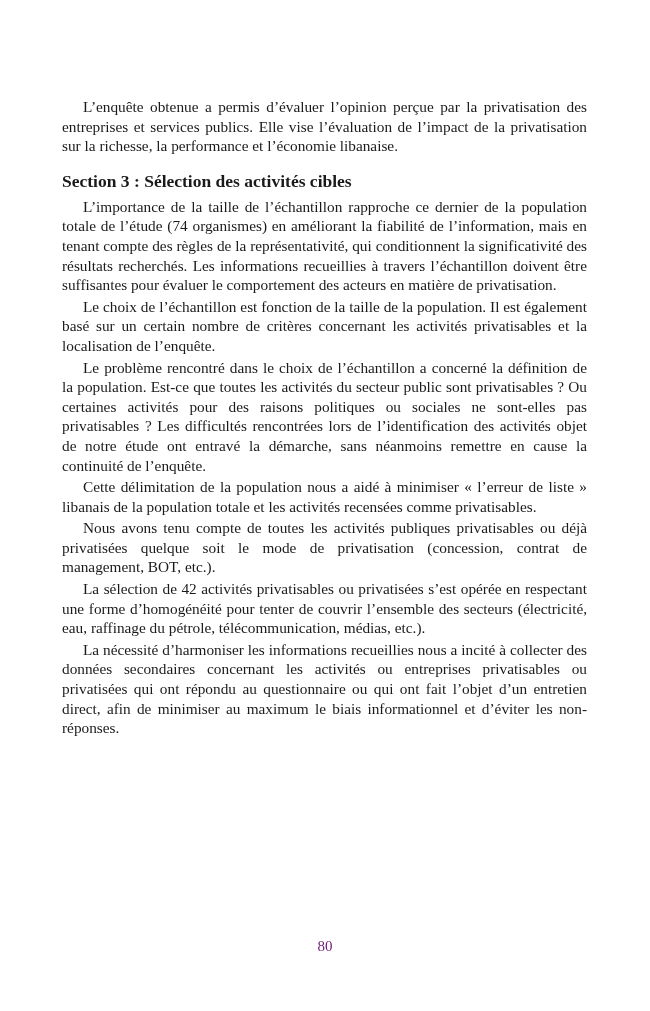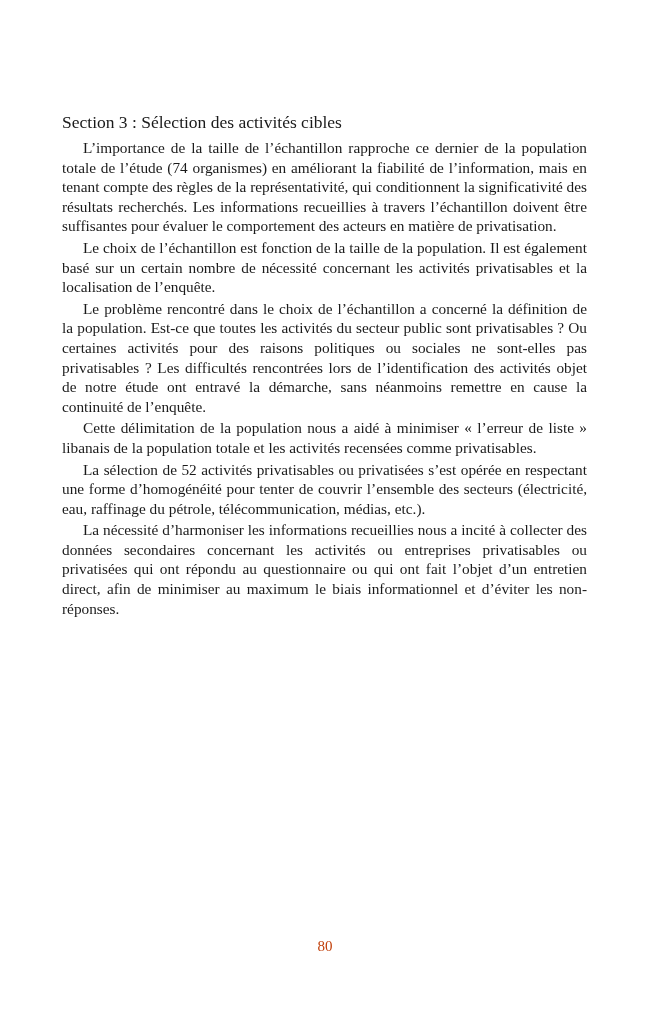--- a/index.html
+++ b/index.html
@@ -17,42 +17,44 @@
   }
   .page p {
     margin: 0 0 2px 0;
     text-indent: 21px;
     hyphens: none;
   }
   .page p.first { margin-bottom: 0; }
   .page h2 {
     font-family: "Liberation Serif", serif;
     font-size: 17.5px;
-    font-weight: normal;
+    font-weight: bold;
     margin: 14px 0 5px 0;
     line-height: 22px;
     text-align: left;
   }
   .page-number {
     position: absolute;
     left: 0;
     width: 650px;
     top: 938px;
     text-align: center;
     font-family: "Liberation Serif", serif;
     font-size: 15px;
-    color: #c2410c;
+    color: #701a75;
   }
 </style>
 </head>
 <body>
 
 <div class="page">
+  <p class="first">L’enquête obtenue a permis d’évaluer l’opinion perçue par la privatisation des entreprises et services publics. Elle vise l’évaluation de l’impact de la privatisation sur la richesse, la performance et l’économie libanaise.</p>
   <h2>Section 3 : Sélection des activités cibles</h2>
   <p>L’importance de la taille de l’échantillon rapproche ce dernier de la population totale de l’étude (74 organismes) en améliorant la fiabilité de l’information, mais en tenant compte des règles de la représentativité, qui conditionnent la significativité des résultats recherchés. Les informations recueillies à travers l’échantillon doivent être suffisantes pour évaluer le comportement des acteurs en matière de privatisation.</p>
-  <p>Le choix de l’échantillon est fonction de la taille de la population. Il est également basé sur un certain nombre de nécessité concernant les activités privatisables et la localisation de l’enquête.</p>
+  <p>Le choix de l’échantillon est fonction de la taille de la population. Il est également basé sur un certain nombre de critères concernant les activités privatisables et la localisation de l’enquête.</p>
   <p>Le problème rencontré dans le choix de l’échantillon a concerné la définition de la population. Est-ce que toutes les activités du secteur public sont privatisables ? Ou certaines activités pour des raisons politiques ou sociales ne sont-elles pas privatisables ? Les difficultés rencontrées lors de l’identification des activités objet de notre étude ont entravé la démarche, sans néanmoins remettre en cause la continuité de l’enquête.</p>
   <p>Cette délimitation de la population nous a aidé à minimiser « l’erreur de liste » libanais de la population totale et les activités recensées comme privatisables.</p>
-  <p>La sélection de 52 activités privatisables ou privatisées s’est opérée en respectant une forme d’homogénéité pour tenter de couvrir l’ensemble des secteurs (électricité, eau, raffinage du pétrole, télécommunication, médias, etc.).</p>
+  <p>Nous avons tenu compte de toutes les activités publiques privatisables ou déjà privatisées quelque soit le mode de privatisation (concession, contrat de management, BOT, etc.).</p>
+  <p>La sélection de 42 activités privatisables ou privatisées s’est opérée en respectant une forme d’homogénéité pour tenter de couvrir l’ensemble des secteurs (électricité, eau, raffinage du pétrole, télécommunication, médias, etc.).</p>
   <p>La nécessité d’harmoniser les informations recueillies nous a incité à collecter des données secondaires concernant les activités ou entreprises privatisables ou privatisées qui ont répondu au questionnaire ou qui ont fait l’objet d’un entretien direct, afin de minimiser au maximum le biais informationnel et d’éviter les non-réponses.</p>
 </div>
 
 <div class="page-number">80</div>
 
 </body></html>

